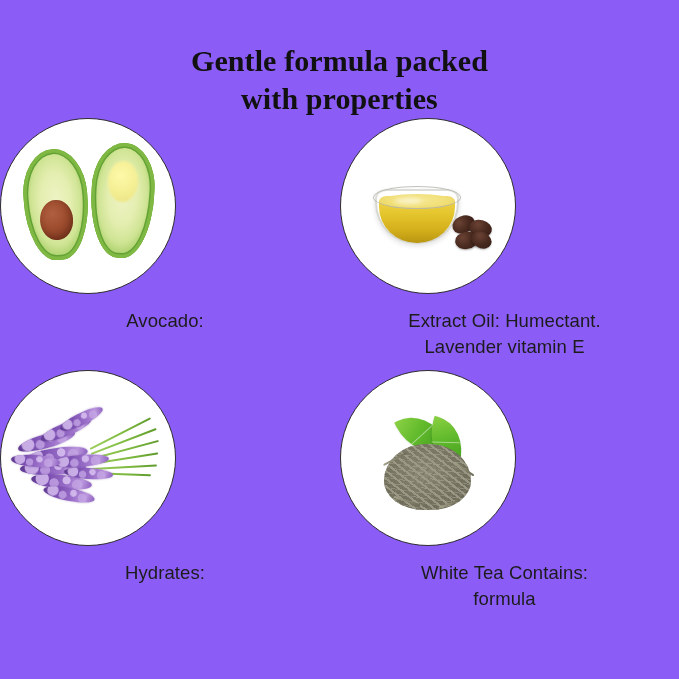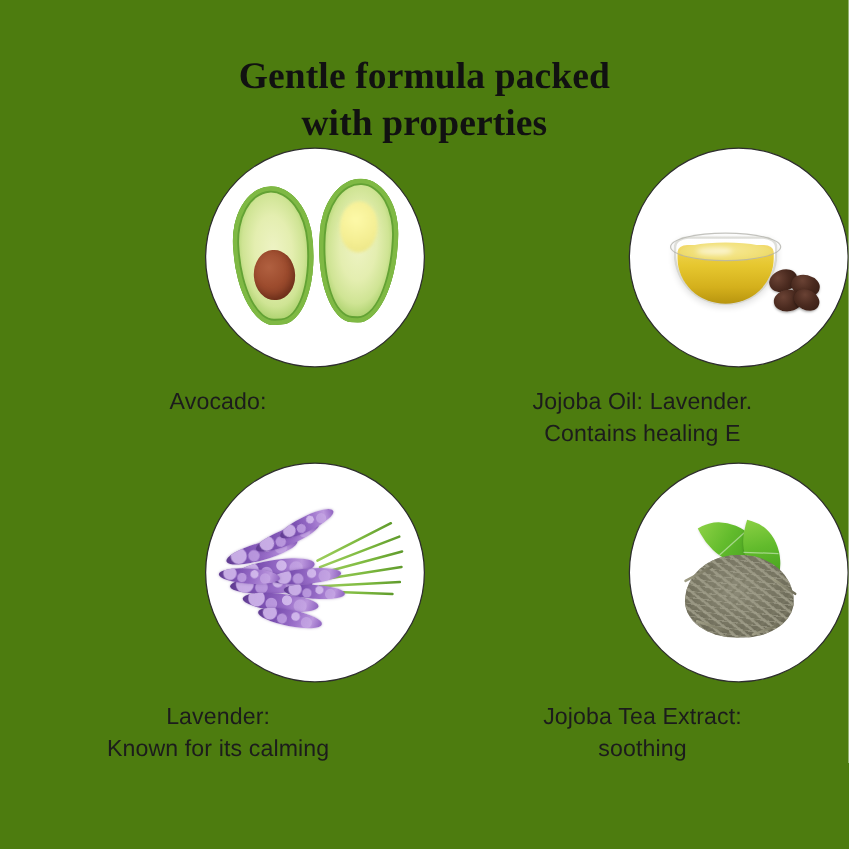--- a/index.html
+++ b/index.html
@@ -8,21 +8,21 @@
     width: 679px;
     height: 679px;
     background: #ffffff;
     overflow: hidden;
   }
 
   #page {
     position: relative;
     width: 679px;
     height: 679px;
-    background: #4d7c0f;
+    background: #8b5cf6;
     font-family: "Liberation Sans", sans-serif;
   }
 
   
   .title {
     position: absolute;
     top: 42px;
     left: 0;
     width: 679px;
     text-align: center;
@@ -43,21 +43,21 @@
     width: 679px;
     display: grid;
     grid-template-columns: 1fr 1fr;
     grid-template-rows: 252px 252px;
   }
 
   .card {
     position: relative;
     display: flex;
     flex-direction: column;
-    align-items: flex-end;
+    align-items: flex-start;
   }
 
   
   .circle {
     position: relative;
     width: 176px;
     height: 176px;
     border-radius: 50%;
     border: 1.6px solid #2e2e2e;
     background: #ffffff;
@@ -305,22 +305,22 @@
             <div class="oil-gloss"></div>
           </div>
           <div class="bowl-rim"></div>
           <div class="seed seed-1"></div>
           <div class="seed seed-2"></div>
           <div class="seed seed-3"></div>
           <div class="seed seed-4"></div>
         </div>
       </div>
       <div class="caption">
-        <span class="cline">Jojoba Oil: Lavender.</span>
-        <span class="cline">Contains healing E</span>
+        <span class="cline">Extract Oil: Humectant.</span>
+        <span class="cline">Lavender vitamin E</span>
       </div>
     </div>
 
     <div class="card">
       <div class="circle">
         <div class="art">
 
           <div class="lav-stem" style="left:52%; top:47%; width:40%; transform:rotate(-21deg);"></div>
           <div class="lav-stem" style="left:52%; top:50%; width:40%; transform:rotate(-15deg);"></div>
           <div class="lav-stem" style="left:52%; top:53%; width:39%; transform:rotate(-9deg);"></div>
@@ -334,41 +334,40 @@
           <div class="lav-spike" style="left:17%; top:60%; width:35%; height:8%;  transform:rotate(6deg);"></div>
           <div class="lav-spike" style="left:22%; top:30%; width:31%; height:7.5%; transform:rotate(-22deg);"></div>
           <div class="lav-spike" style="left:24%; top:67%; width:30%; height:7.5%; transform:rotate(11deg);"></div>
           <div class="lav-spike" style="left:33%; top:24%; width:27%; height:7%;  transform:rotate(-26deg);"></div>
           <div class="lav-spike" style="left:30%; top:48%; width:32%; height:7%;  transform:rotate(-5deg);"></div>
           <div class="lav-spike" style="left:36%; top:56%; width:28%; height:6.5%; transform:rotate(4deg);"></div>
           <div class="lav-spike" style="left:6%;  top:48%; width:28%; height:7%;  transform:rotate(4deg);"></div>
         </div>
       </div>
       <div class="caption">
-        <span class="cline">Lavender:</span>
-        <span class="cline">Known for its calming</span>
+        <span class="cline">Hydrates:</span>
       </div>
     </div>
 
     <div class="card">
       <div class="circle">
         <div class="art">
           <div class="tea-leaf tea-leaf-1">
             <div class="tea-leaf-vein"></div>
           </div>
           <div class="tea-leaf tea-leaf-2">
             <div class="tea-leaf-vein"></div>
           </div>
           <div class="tea-pile"></div>
           <div class="tea-strand" style="left:24%; top:50%; width:15%; transform:rotate(-28deg);"></div>
           <div class="tea-strand" style="left:64%; top:56%; width:14%; transform:rotate(34deg);"></div>
           <div class="tea-strand" style="left:30%; top:74%; width:16%; transform:rotate(18deg);"></div>
           <div class="tea-strand" style="left:56%; top:76%; width:13%; transform:rotate(-20deg);"></div>
         </div>
       </div>
       <div class="caption">
-        <span class="cline">Jojoba Tea Extract:</span>
-        <span class="cline">soothing</span>
+        <span class="cline">White Tea Contains:</span>
+        <span class="cline">formula</span>
       </div>
     </div>
 
   </div>
 </div>
 
 </body></html>

